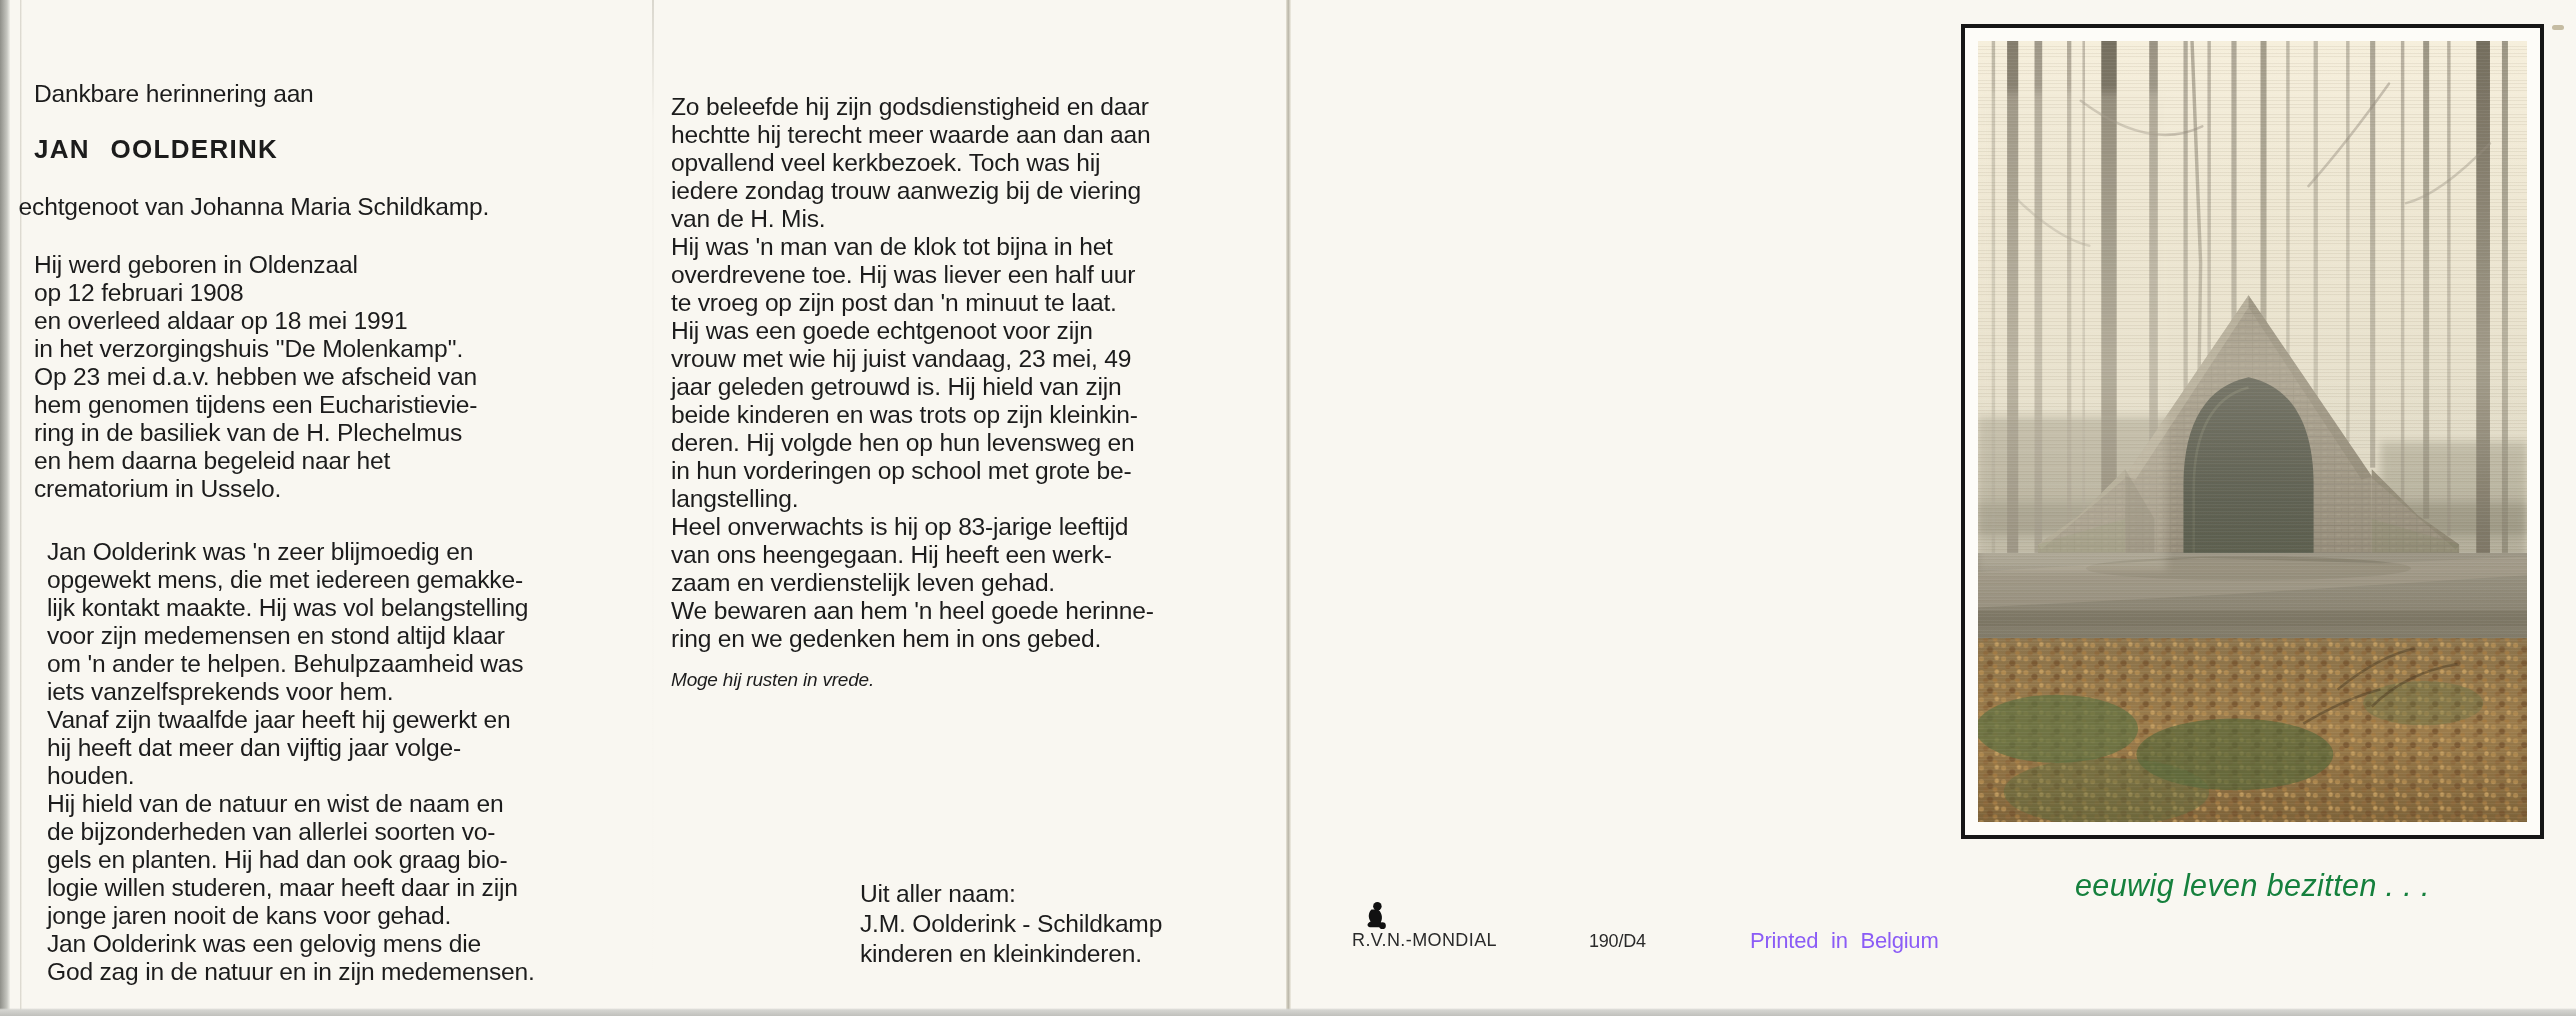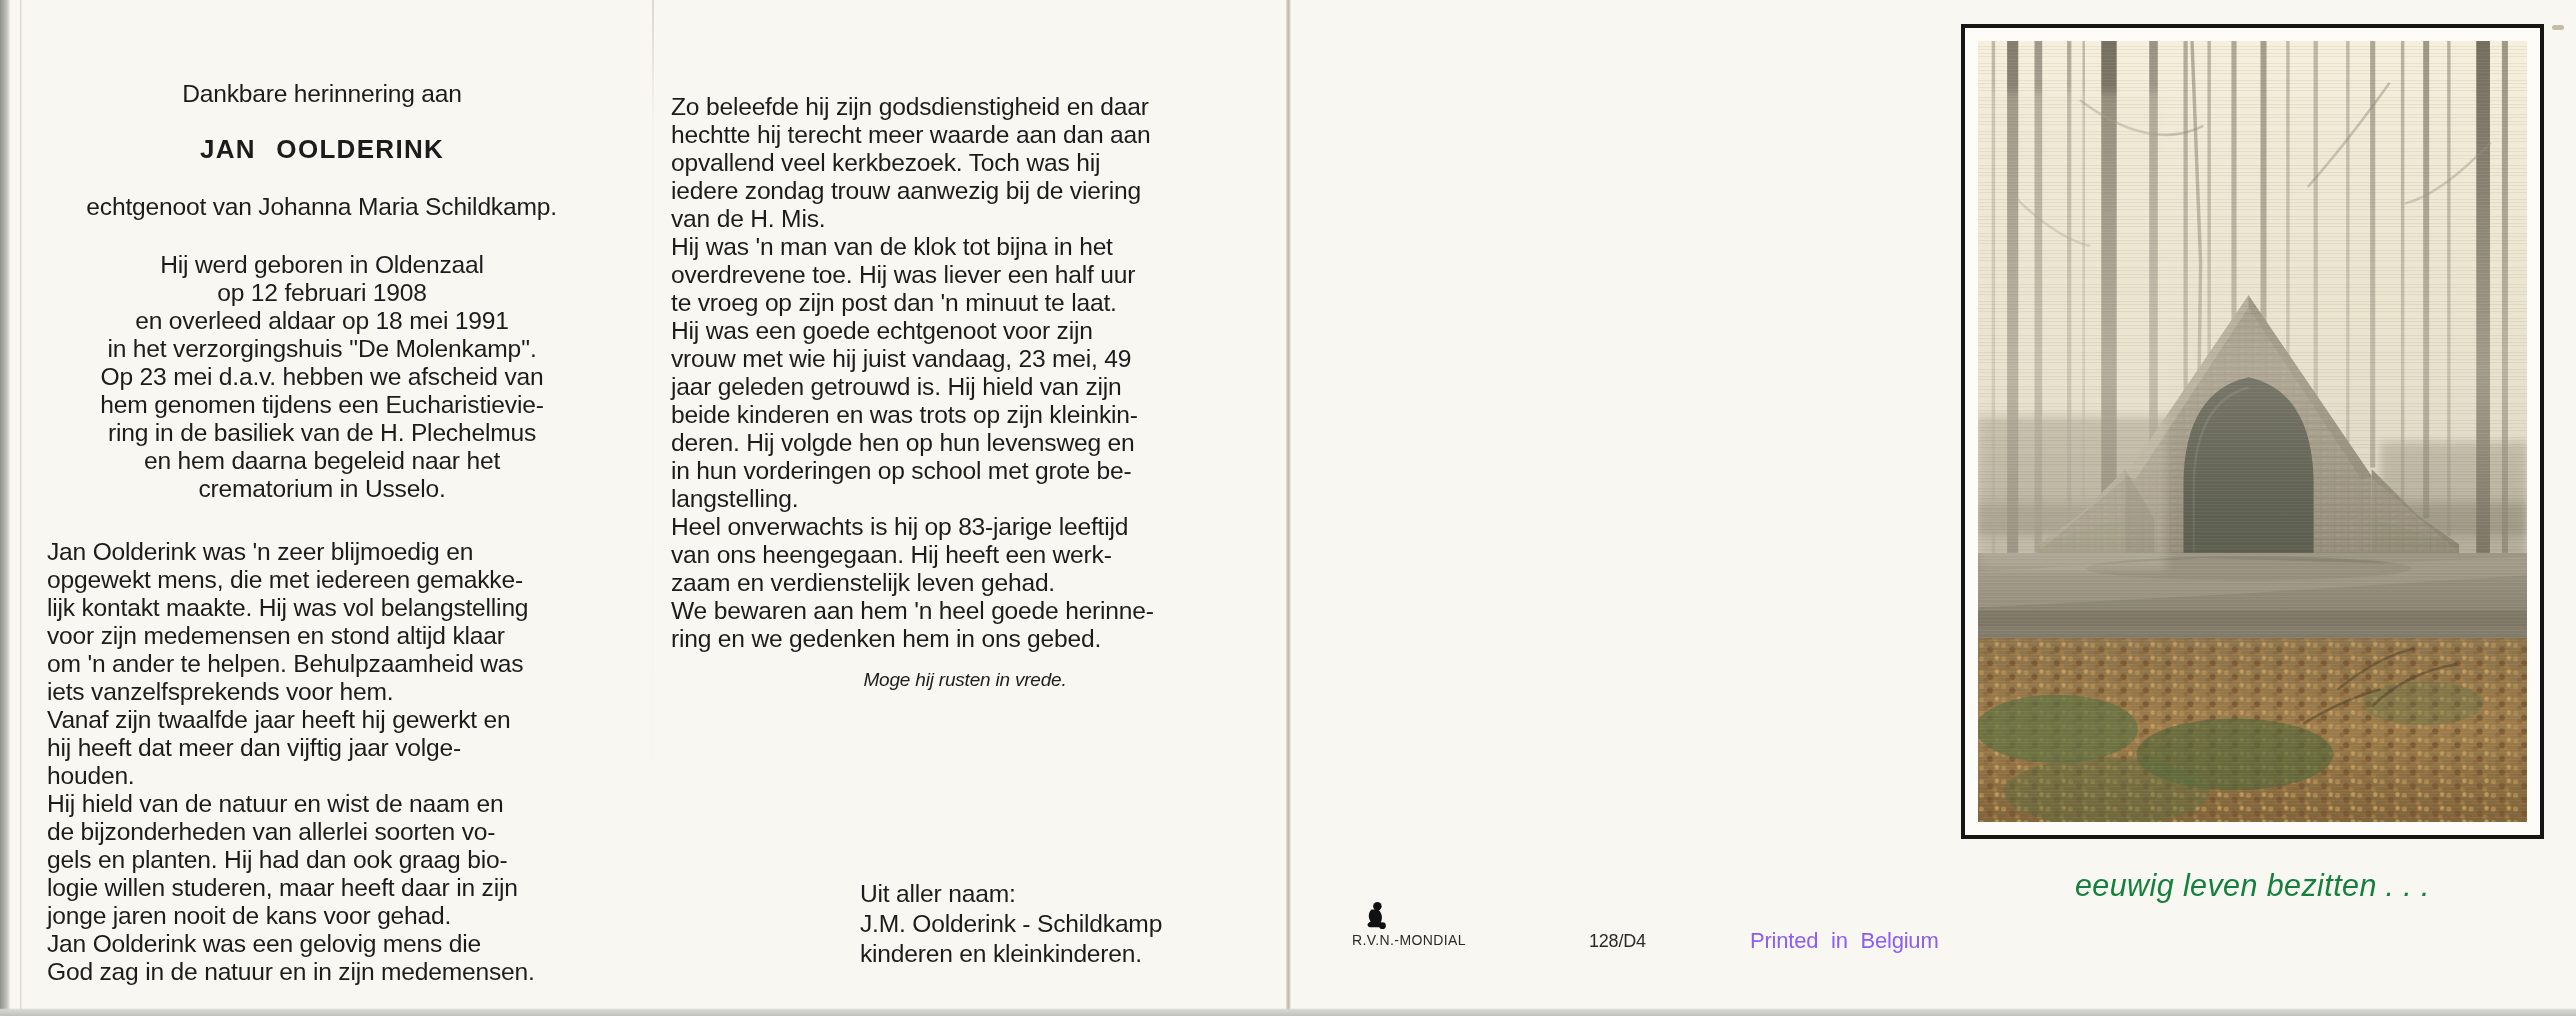--- a/index.html
+++ b/index.html
@@ -17,34 +17,34 @@
   .edge-bottom{position:absolute;left:0;top:1008px;width:2576px;height:8.5px;
     background:linear-gradient(0deg,#bdbdb9,#d6d6d2 80%,rgba(214,214,210,0));}
   .card-split{position:absolute;left:1286px;top:0;width:5.1px;height:1016px;
     background:linear-gradient(90deg,#e9e5d8,#b9b5a7 45%,#f3f0e6);}
   .fold-hint{position:absolute;left:652px;top:0;width:1.7px;height:1016px;
     background:linear-gradient(180deg,rgba(160,155,140,.35),rgba(160,155,140,.04) 12%,rgba(160,155,140,0));}
   .speck{position:absolute;width:12px;height:4.2px;border-radius:2.5px;background:#9b8c62;opacity:.55;}
 
   
   .tb{position:absolute;white-space:pre-line;line-height:28px;font-size:24.6px;letter-spacing:-0.2px;}
-  .center{text-align:center;}
+  .center{text-align:left;}
   .dedication{left:34px;top:80px;width:576px;}
   .name{left:34px;top:135px;width:576px;font-weight:bold;font-size:26px;
         letter-spacing:1.3px;word-spacing:12px;}
   .spouse{left:18.6px;top:193px;width:606px;}
   .life{left:34px;top:251px;width:576px;}
   .bio{left:47px;top:538px;width:572px;}
   .col2{left:671px;top:93px;width:588px;}
   .motto{left:671px;top:666px;width:588px;font-style:italic;font-size:19px;}
   .thanks{left:671px;top:783px;width:588px;}
   .signature{left:860px;top:879px;width:474px;line-height:30px;}
 
   
-  .publisher{left:1352px;top:930px;width:254px;font-size:14px;letter-spacing:0.4px;line-height:20.3px;color:#2a2a2a;}
+  .publisher{left:1352px;top:930px;width:254px;font-size:18px;letter-spacing:0.4px;line-height:20.3px;color:#2a2a2a;}
   .printcode{left:1589px;top:931px;width:119px;font-size:18px;line-height:20.3px;color:#2a2a2a;}
   .printedin{left:1750px;top:931px;width:220px;font-size:22px;word-spacing:6.8px;line-height:20.3px;color:#8b5cf6;}
   .pub-logo{position:absolute;left:1363px;top:901px;width:25.4px;height:29px;}
 
   
   .photo-frame{position:absolute;left:1961px;top:24px;width:583px;height:815px;
     box-sizing:border-box;border:4.2px solid #161616;background:#fdfcf8;padding:12.7px;}
   .photo{position:relative;width:100%;height:100%;overflow:hidden;background:#efe8d4;}
   .photo svg{position:absolute;left:0;top:0;width:100%;height:100%;}
   .scanlines{position:absolute;left:0;top:0;right:0;bottom:0;
@@ -120,21 +120,21 @@
 kinderen en kleinkinderen.</div>
 
   <div class="pub-logo">
     <svg viewBox="0 0 30 34" width="25.4" height="29">
       <circle cx="17" cy="6" r="5" fill="#111"></circle>
       <path d="M10 10 C6 14 6 20 9 24 C4 26 4 31 10 31 L20 31 C23 31 24 27 21 25 C24 20 22 12 17 10 Z" fill="#111"></path>
       <circle cx="23" cy="29" r="4" fill="#111"></circle>
     </svg>
   </div>
   <div class="tb publisher">R.V.N.-MONDIAL</div>
-  <div class="tb printcode">128/D4</div>
+  <div class="tb printcode">190/D4</div>
   <div class="tb printedin">Printed in Belgium</div>
 
   <div class="photo-frame">
     <div class="photo">
       <svg viewBox="0 0 642 916" preserveAspectRatio="none">
         <defs>
           <linearGradient id="sky" x1="0" y1="0" x2="0" y2="1">
             <stop offset="0" stop-color="#f6efdc"></stop>
             <stop offset=".45" stop-color="#e9e2cd"></stop>
             <stop offset="1" stop-color="#cfc9b6"></stop>

